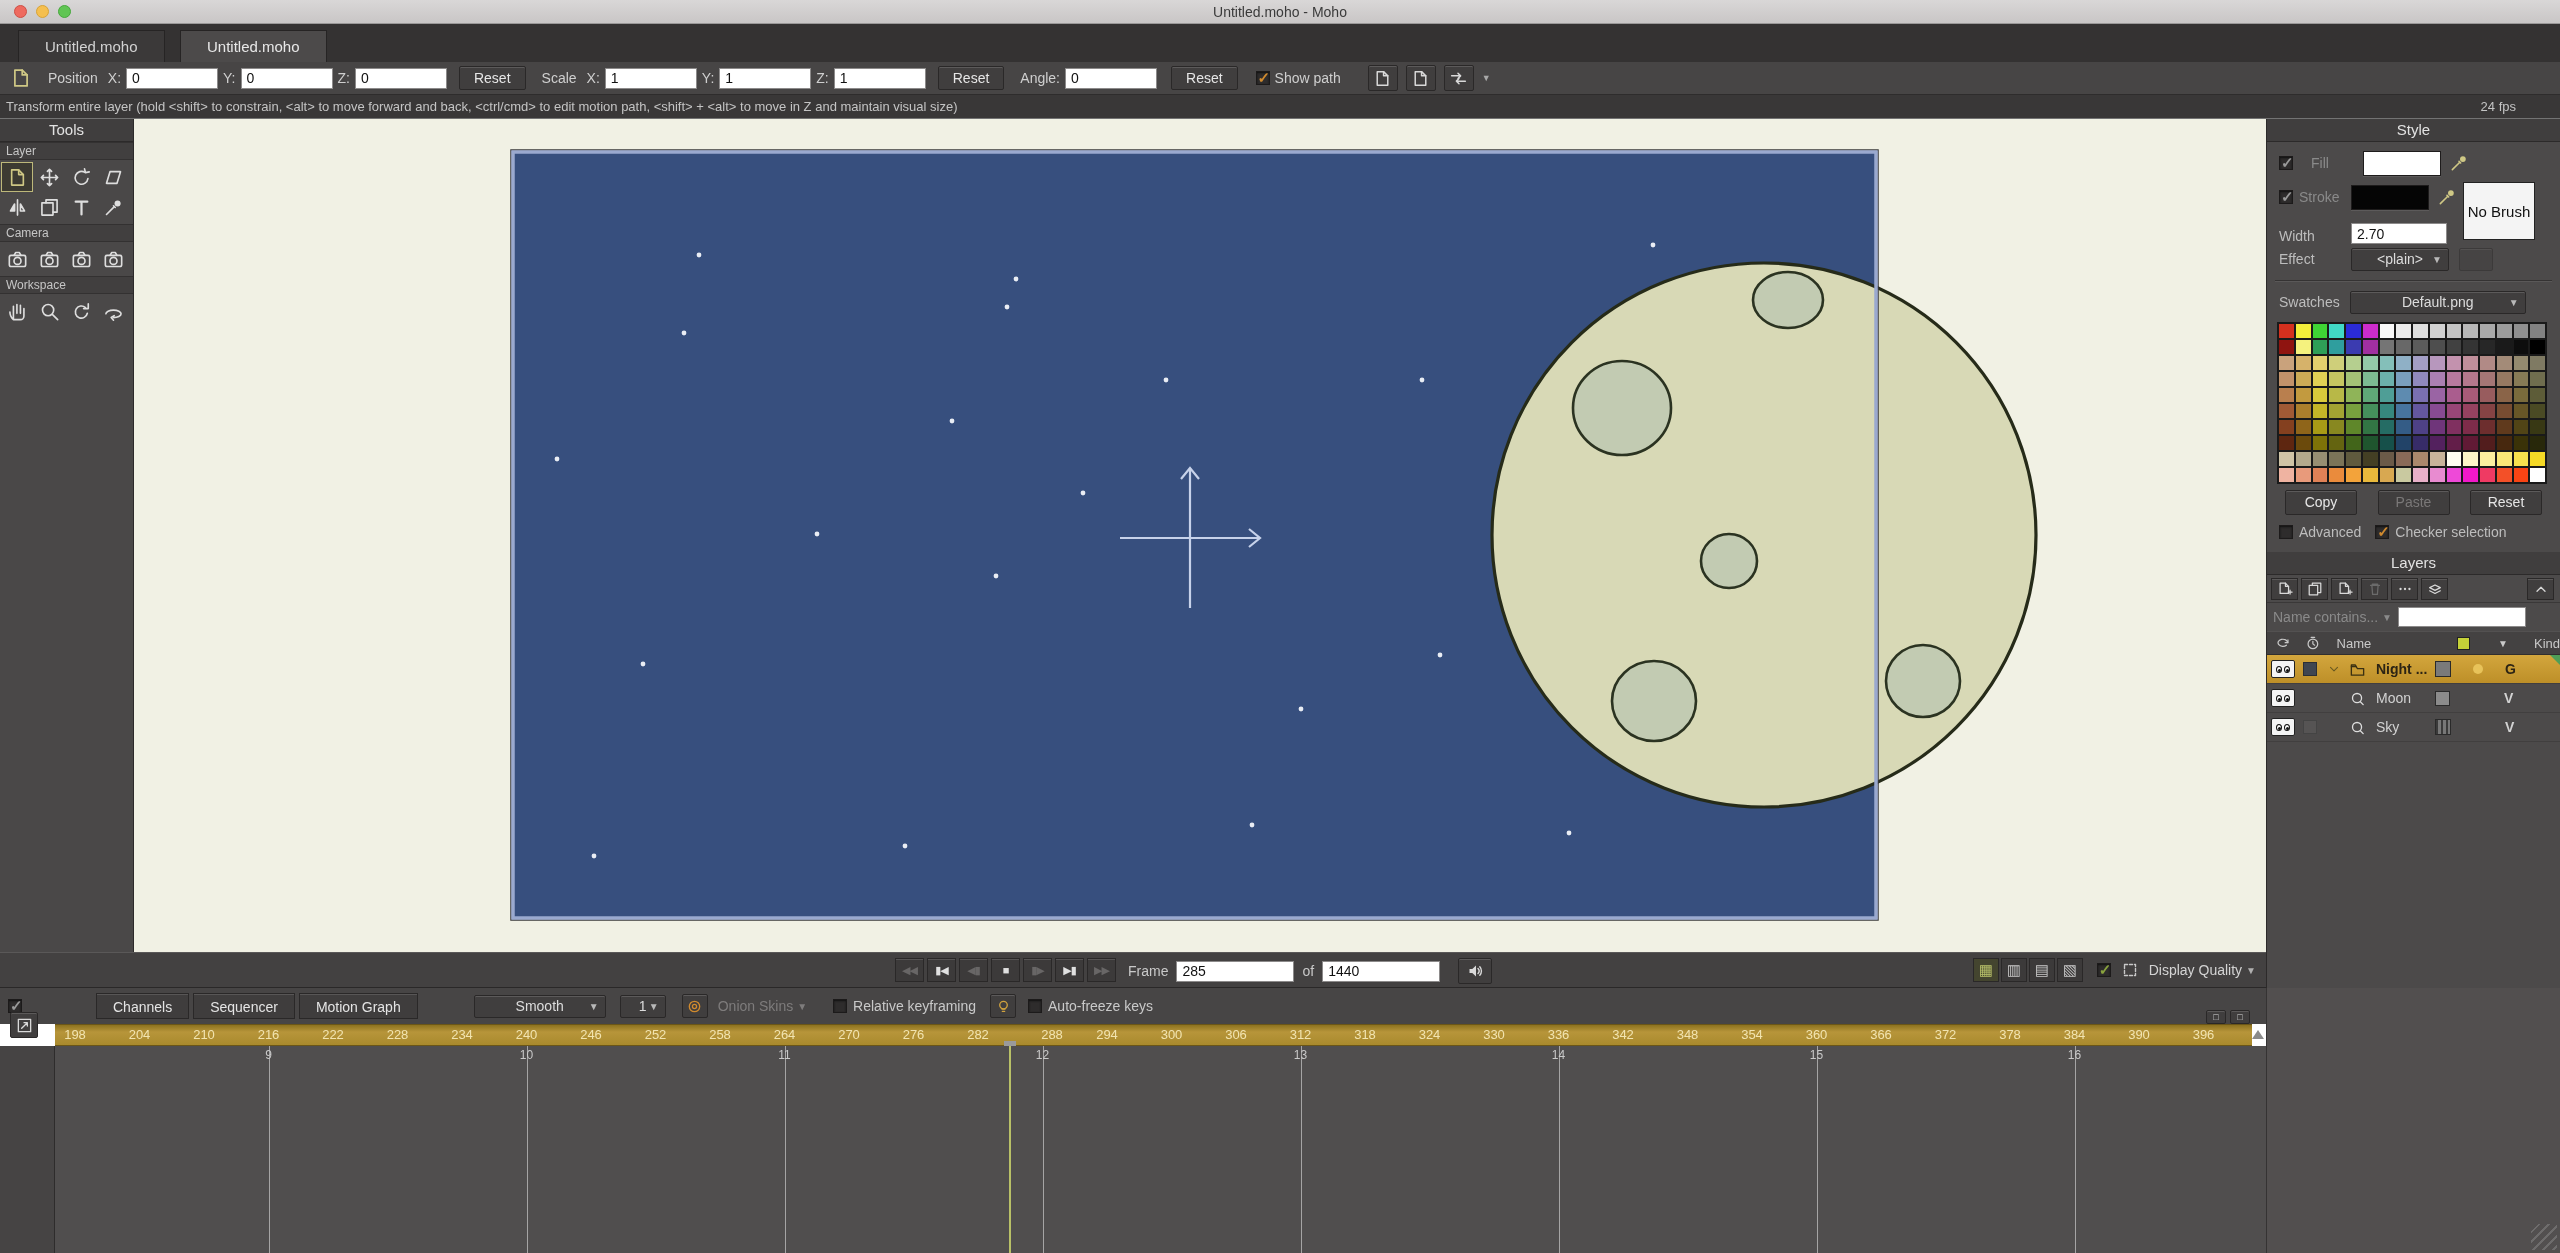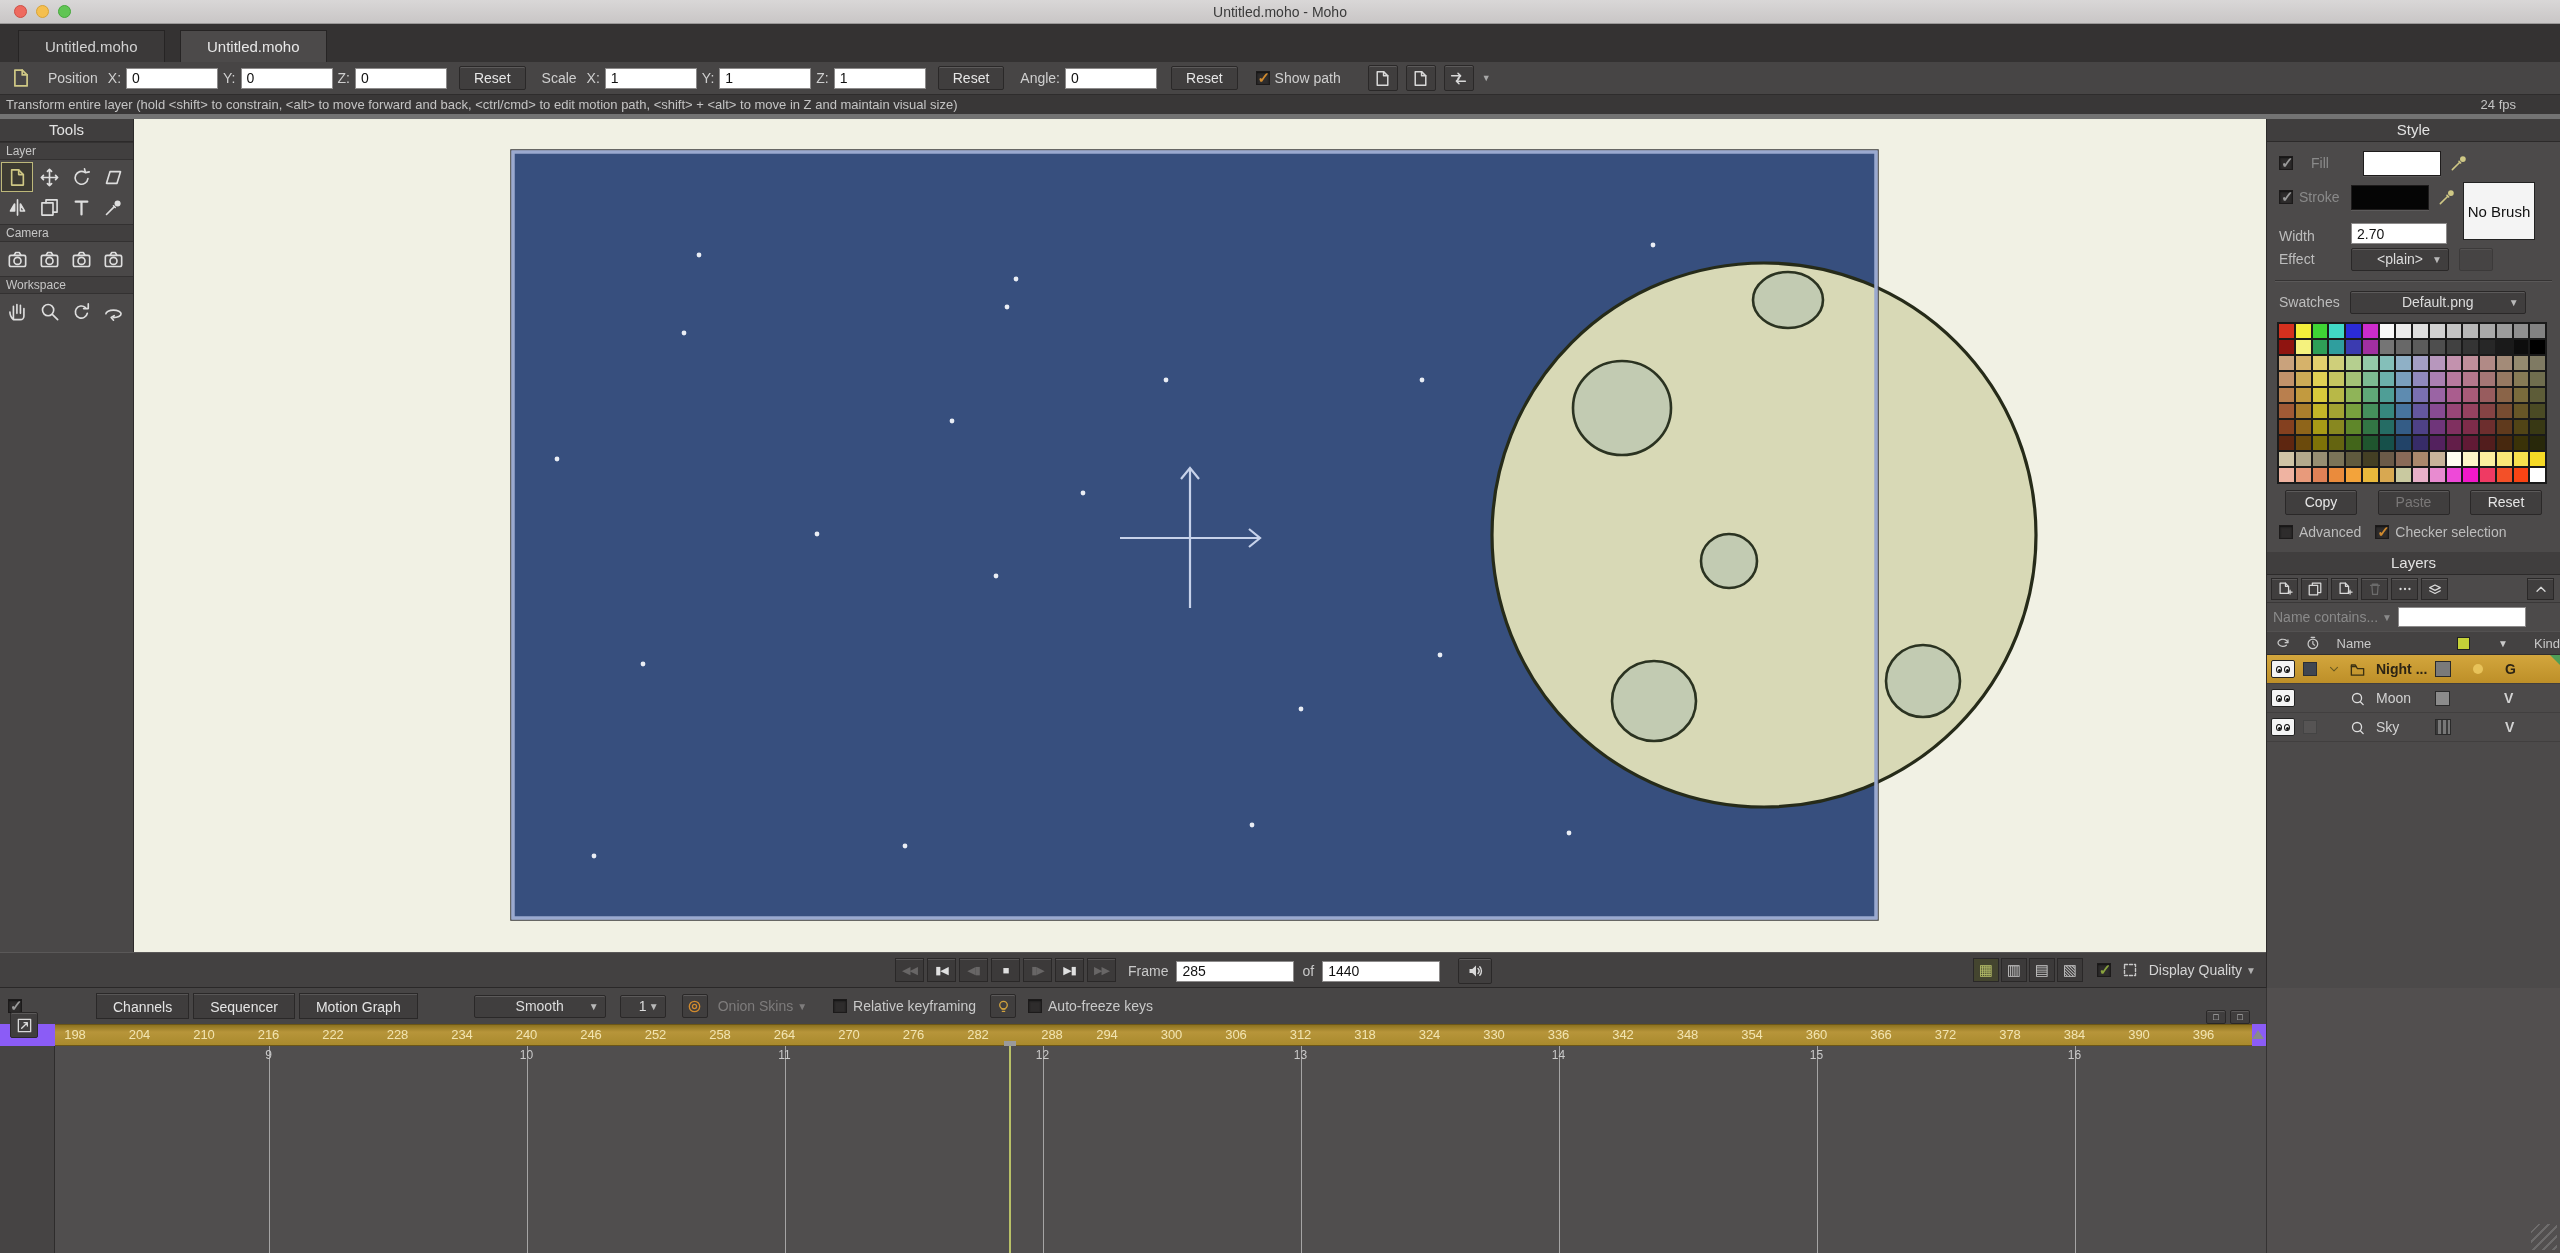--- a/index.html
+++ b/index.html
@@ -33,21 +33,21 @@
     align-items:center; justify-content:center; color:#d9d9d9; }
   .checkbox { width:14px; height:14px; background:#2e2c2c; border:1px solid #1c1a1a;
     box-shadow:inset 0 1px 2px #111; display:inline-block; position:relative; flex:none; }
   .checkbox.checked::after { content:"✓"; position:absolute; left:1px; top:-3px;
     color:#d08a2e; font-size:15px; font-weight:bold; }
   .checkbox.checked.green::after { color:#8aa33e; }
   .checkbox.checked.gray::after { color:#9a9a9a; }
 
   
   #statusbar { left:0; top:95px; width:2560px; height:24px; background:#393737;
-    border-bottom:5px solid #737373; display:flex; align-items:center; }
+    border-bottom:1px solid #737373; display:flex; align-items:center; }
   #statusbar .hint { margin-left:6px; font-size:13px; color:#c4c4c4; }
   #statusbar .fps { position:absolute; right:44px; font-size:13px; color:#c4c4c4; }
 
   
   #tools { left:0; top:119px; width:134px; height:833px; background:#4a4848; border-right:1px solid #2c2a2a; }
   .panel-title { height:23px; background:#403e3e; border-bottom:1px solid #2c2a2a;
     text-align:center; line-height:22px; font-size:15px; color:#e2e2e2; }
   .tool-section-label { height:18px; background:#413f3f; border-top:1px solid #333131;
     border-bottom:1px solid #333131; font-size:12px; color:#c6c6c6; padding-left:6px; line-height:17px; }
   .tool-grid { display:flex; flex-wrap:wrap; padding:2px 1px; }
@@ -118,21 +118,21 @@
     box-shadow:inset 0 1px 0 #565454; color:#e0e0e0; font-size:11px; display:flex;
     align-items:center; justify-content:center; letter-spacing:-1px; }
   .tr-btn.dim { color:#686666; }
   #frame-group { position:absolute; left:1128px; top:5px; display:flex; align-items:center; }
   #view-group { position:absolute; right:10px; top:5px; display:flex; align-items:center; }
   .view-btn { width:26px; height:24px; background:#3c3a3a; border:1px solid #2a2828;
     color:#c9c9c9; font-size:15px; display:flex; align-items:center; justify-content:center; }
   .view-btn.active { color:#b9c26a; background:#44452f; }
 
   
-  #timeline { left:0; top:988px; width:2266px; height:265px; background:#8b5cf6; }
+  #timeline { left:0; top:988px; width:2266px; height:265px; background:#ffffff; }
   #tl-tabs { height:36px; display:flex; align-items:center; background:#474545; position:relative; }
   .tl-tab { height:26px; line-height:26px; padding:0 16px; background:#3f3d3d;
     border:1px solid #2a2828; box-shadow:inset 0 1px 0 #585656; color:#e4e4e4; font-size:14px;
     margin-right:4px; }
   #tl-ruler { position:absolute; left:55px; right:14px; top:36px; height:22px;
     background:linear-gradient(#8d721f,#b7953a 35%,#a98a2d); border-top:1px solid #6b5617;
     border-bottom:1px solid #6b5617; }
   .ruler-num { position:absolute; top:2px; transform:translateX(-50%); font-size:13px;
     color:#f2e4b0; }
   #tl-body { position:absolute; left:0; top:58px; bottom:0; right:0; background:#504e4e; }

